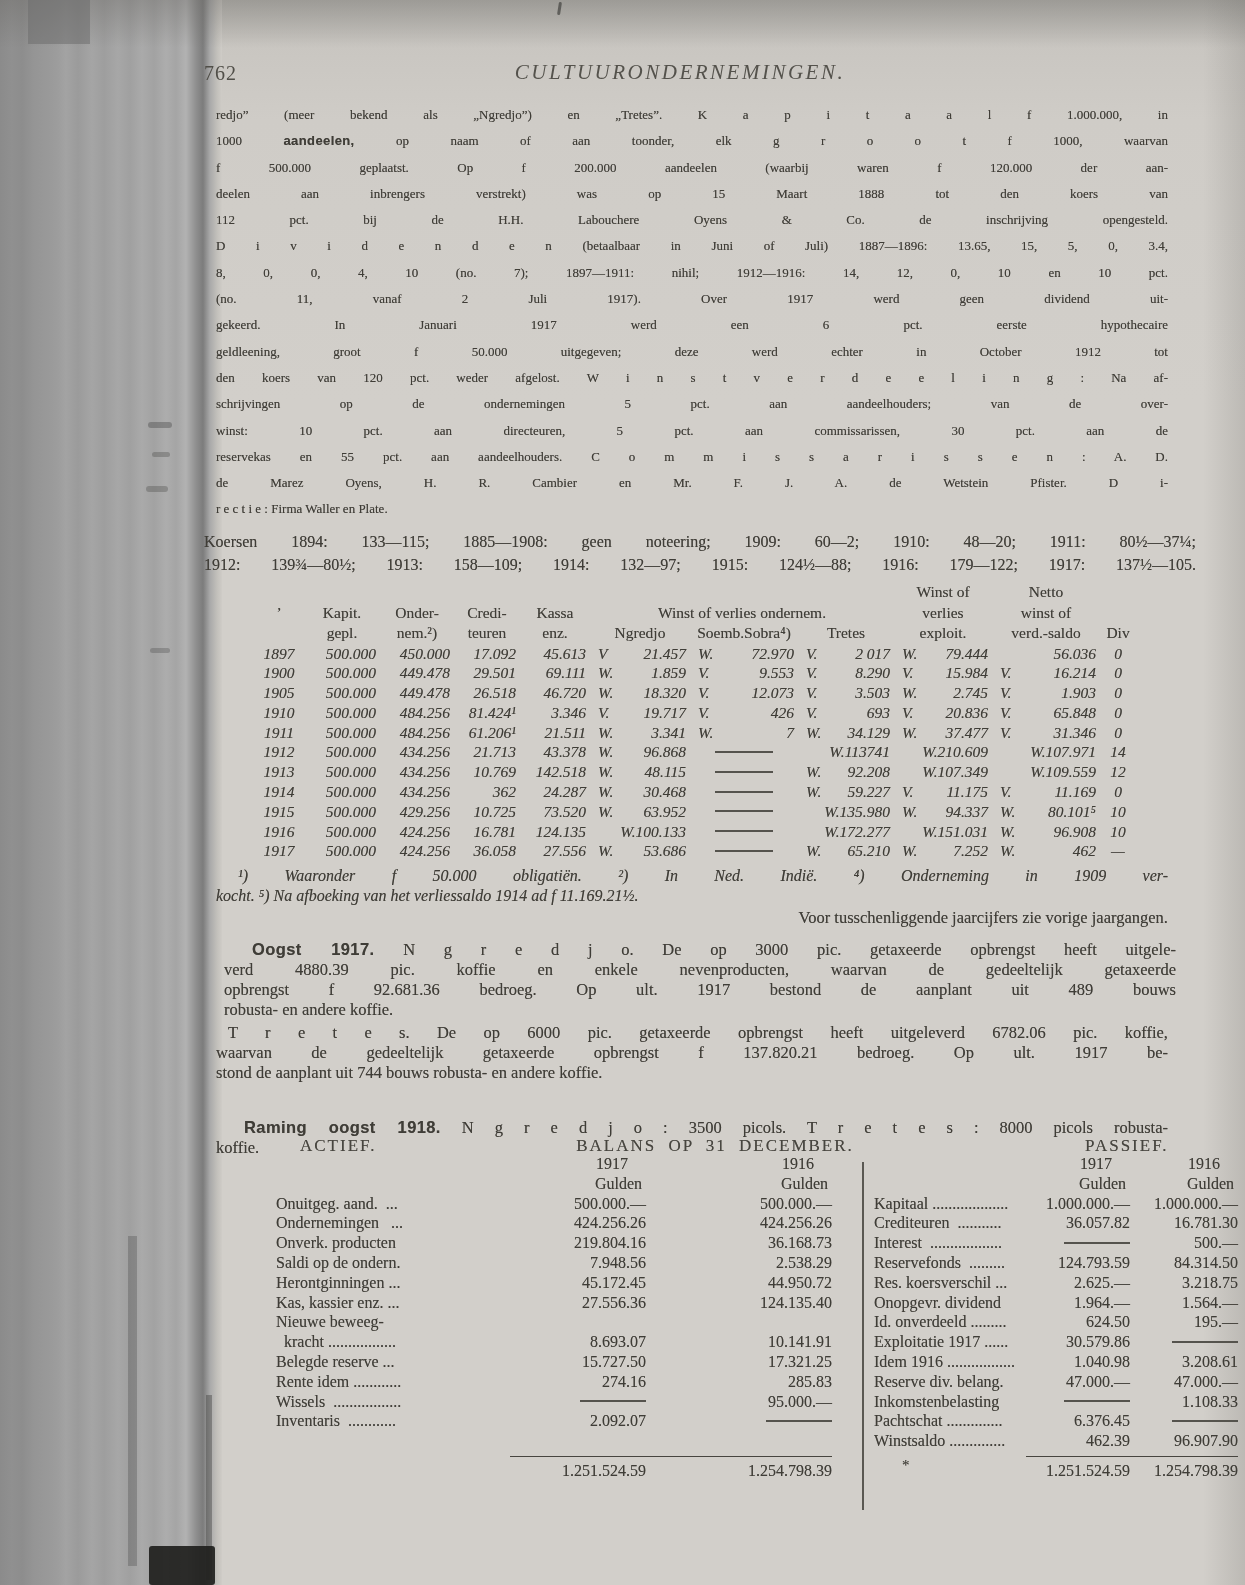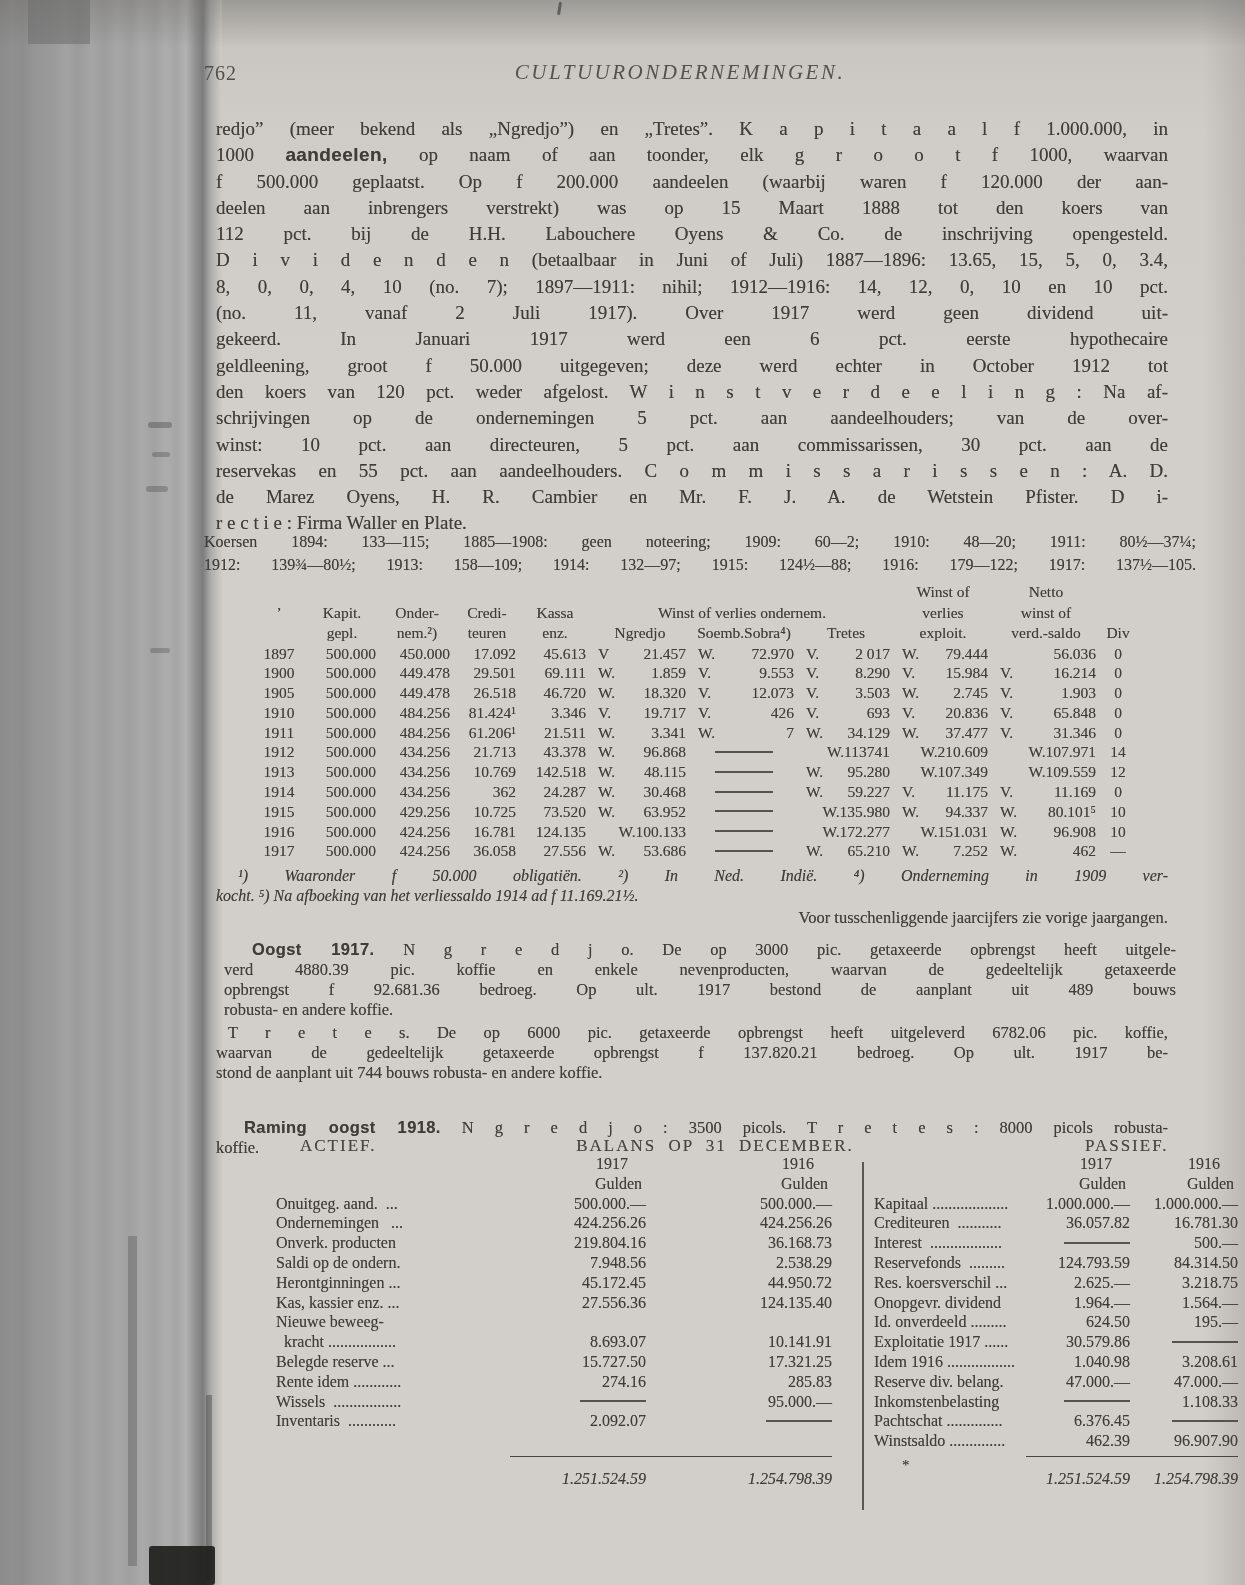--- a/index.html
+++ b/index.html
@@ -29,33 +29,33 @@
 
   .pn{position:absolute;left:204px;top:62px;font-size:20px;letter-spacing:1px;color:#504e48;}
   .ptitle{position:absolute;left:430px;top:60px;width:500px;text-align:center;
     font-style:italic;font-size:21px;letter-spacing:2.5px;color:#54524c;}
 
   .textblock{position:absolute;text-shadow:0 0 .5px rgba(63,61,55,.55);}
   .tline{text-align:justify;text-align-last:justify;white-space:normal;}
   .tline.last{text-align-last:left;}
   .tline b{font-family:"Liberation Sans","DejaVu Sans",sans-serif;font-weight:700;letter-spacing:.4px;}
 
-  .intro{top:116px;left:216px;width:952px;font-size:19px;line-height:26.3px;}
+  .intro{top:102px;left:216px;width:952px;font-size:13px;line-height:26.3px;}
   .koersen{top:531px;left:204px;width:992px;font-size:16px;line-height:22.5px;}
   .footnotes{top:866px;left:216px;width:952px;font-size:16px;line-height:20px;font-style:italic;}
   .centernote{top:908px;left:216px;width:952px;text-align:right;font-size:16.5px;}
   .oogst{top:939px;left:216px;width:952px;font-size:16.5px;line-height:20px;margin-left:8px;}
   .tretes{top:1023px;left:216px;width:952px;font-size:16.5px;line-height:20px;}
   .raming{top:1089px;left:216px;width:952px;font-size:16.5px;line-height:20px;}
 
   .fintable{position:absolute;top:582px;left:254px;width:890px;font-size:15.5px;
     text-shadow:0 0 .5px rgba(63,61,55,.5);}
   .frow{display:grid;grid-template-columns:50px 76px 74px 66px 70px 100px 108px 96px 98px 108px 36px;
     line-height:20.5px;}
-  #finrows .frow{line-height:19.8px;}
+  #finrows .frow{line-height:19.8px;font-style:italic;}
   .fc{white-space:pre;}
   .hc{text-align:center;}
   .g1{grid-column:1}.g2{grid-column:2}.g3{grid-column:3}.g4{grid-column:4}.g5{grid-column:5}
   .g6{grid-column:6}.g7{grid-column:7}.g8{grid-column:8}.g9{grid-column:9}.g10{grid-column:10}
   .g11{grid-column:11}.g6_9{grid-column:6/9}
   .fc0{text-align:center;}
   .fc1,.fc2,.fc3,.fc4,.fc5,.fc6,.fc7,.fc8,.fc9{text-align:right;padding-right:4px;}
   .fc10{text-align:center;}
   .fc.split{display:flex;justify-content:space-between;padding-left:8px;}
   .fc.dashcell{text-align:center;padding-right:0;}
@@ -71,21 +71,21 @@
   .btable{position:absolute;top:18px;}
   .actief{left:276px;--bl:234px;--b1:136px;--b2:186px;}
   .passief{left:874px;--bl:152px;--b1:104px;--b2:108px;}
   .brow{display:grid;grid-template-columns:var(--bl) var(--b1) var(--b2);line-height:19.8px;}
   .bc{white-space:pre;}
   .bl{text-align:left;}
   .bv{text-align:right;}
   .yr{padding-right:18px;}
   .gl{padding-right:4px;}
   .bdash{width:66px;border-top:2px solid #55534d;}
-  .btotal .tv{border-top:1.5px solid #47453f;padding-top:12px;font-style:italic;}
+  .btotal .tv{border-top:1.5px solid #47453f;padding-top:4px;}
   .actief .btotal{margin-top:25px;}
   .passief .btotal{margin-top:5px;}
   .mark{padding-left:28px;font-size:15px;}
 </style>
 </head>
 <body>
 
 <div class="page">
   <div class="gutter"></div>
   <div class="topshade"></div>
@@ -233,21 +233,21 @@
           <div class="fc fc10">14</div>
         </div>
         <div class="frow">
           <div class="fc fc0">1913</div>
           <div class="fc fc1">500.000</div>
           <div class="fc fc2">434.256</div>
           <div class="fc fc3">10.769</div>
           <div class="fc fc4">142.518</div>
           <div class="fc fc5 split"><span>W.</span><span>48.115</span></div>
           <div class="fc fc6 dashcell"><span class="dash"></span></div>
-          <div class="fc fc7 split"><span>W.</span><span>95.280</span></div>
+          <div class="fc fc7 split"><span>W.</span><span>92.208</span></div>
           <div class="fc fc8">W.107.349</div>
           <div class="fc fc9">W.109.559</div>
           <div class="fc fc10">12</div>
         </div>
         <div class="frow">
           <div class="fc fc0">1914</div>
           <div class="fc fc1">500.000</div>
           <div class="fc fc2">434.256</div>
           <div class="fc fc3">362</div>
           <div class="fc fc4">24.287</div>

